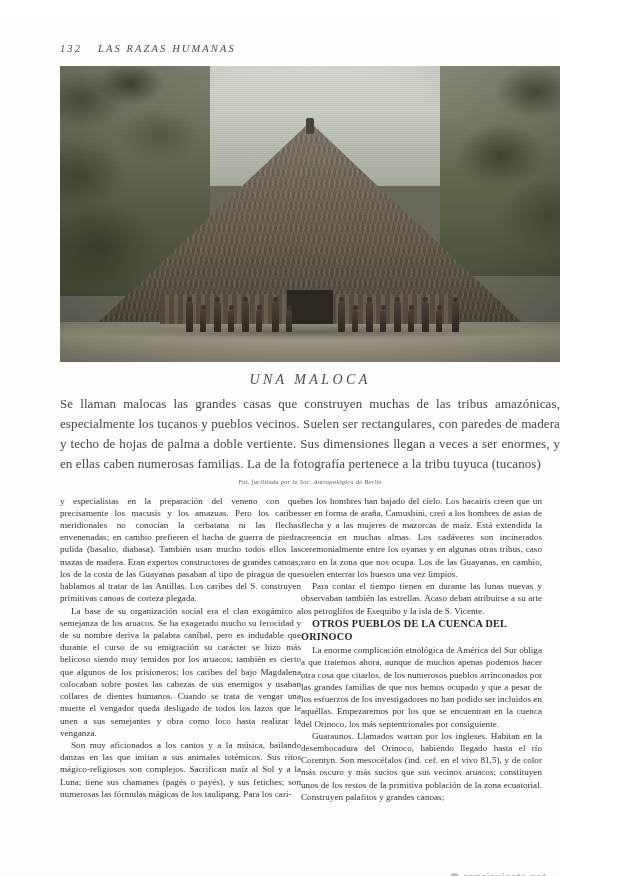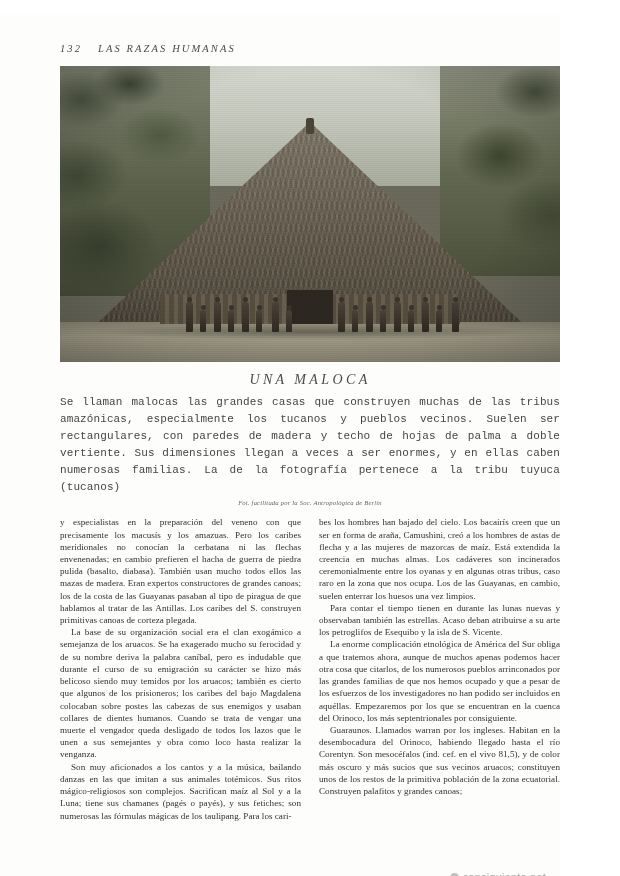--- a/index.html
+++ b/index.html
@@ -179,40 +179,38 @@
   
   .plate-title {
     text-align: center;
     font-size: 14px;
     letter-spacing: 3.4px;
     color: #4b4b4b;
     font-style: italic;
     margin: 10px 0 6px 0;
   }
   .caption {
-    font-size: 11px;
+    font-size: 13px;
     line-height: 1.55;
     text-align: justify;
     color: #454545;
     letter-spacing: 0.1px;
-    font-family: Liberation Mono, monospace;
   }
   .caption-credit {
     margin-top: 3px;
     text-align: center;
     font-size: 6.6px;
     font-style: italic;
     color: #666;
     letter-spacing: 0.2px;
   }
   
   .columns {
     margin-top: 10px;
     display: flex;
-    gap: 18px;
   }
   .col {
     width: 241px;
     font-size: 9.1px;
     line-height: 1.345;
     text-align: justify;
     color: #33312e;
     letter-spacing: 0.02px;
   }
   .col p {
@@ -300,20 +298,21 @@
 
       <div class="col">
         <p class="noindent">y especialistas en la preparación del veneno con que precisamente los macusís y los amazuas. Pero los caribes meridionales no conocían la cerbatana ni las flechas envenenadas; en cambio prefieren el hacha de guerra de piedra pulida (basalto, diabasa). También usan mucho todos ellos las mazas de madera. Eran expertos constructores de grandes canoas; los de la costa de las Guayanas pasaban al tipo de piragua de que hablamos al tratar de las Antillas. Los caribes del S. construyen primitivas canoas de corteza plegada.</p>
         <p>La base de su organización social era el clan exogámico a semejanza de los aruacos. Se ha exagerado mucho su ferocidad y de su nombre deriva la palabra caníbal, pero es indudable que durante el curso de su emigración su carácter se hizo más belicoso siendo muy temidos por los aruacos; también es cierto que algunos de los prisioneros; los caribes del bajo Magdalena colocaban sobre postes las cabezas de sus enemigos y usaban collares de dientes humanos. Cuando se trata de vengar una muerte el vengador queda desligado de todos los lazos que le unen a sus semejantes y obra como loco hasta realizar la venganza.</p>
         <p>Son muy aficionados a los cantos y a la música, bailando danzas en las que imitan a sus animales totémicos. Sus ritos mágico-religiosos son complejos. Sacrifican maíz al Sol y a la Luna; tiene sus chamanes (pagés o payés), y sus fetiches; son numerosas las fórmulas mágicas de los taulipang. Para los cari-</p>
       </div>
 
       <div class="col">
         <p class="noindent">bes los hombres han bajado del cielo. Los bacairís creen que un ser en forma de araña, Camushini, creó a los hombres de astas de flecha y a las mujeres de mazorcas de maíz. Está extendida la creencia en muchas almas. Los cadáveres son incinerados ceremonialmente entre los oyanas y en algunas otras tribus, caso raro en la zona que nos ocupa. Los de las Guayanas, en cambio, suelen enterrar los huesos una vez limpios.</p>
         <p>Para contar el tiempo tienen en durante las lunas nuevas y observaban también las estrellas. Acaso deban atribuirse a su arte los petroglifos de Esequibo y la isla de S. Vicente.</p>
+        <p class="section-head">OTROS PUEBLOS DE LA CUENCA DEL ORINOCO</p>
         <p>La enorme complicación etnológica de América del Sur obliga a que tratemos ahora, aunque de muchos apenas podemos hacer otra cosa que citarlos, de los numerosos pueblos arrinconados por las grandes familias de que nos hemos ocupado y que a pesar de los esfuerzos de los investigadores no han podido ser incluidos en aquéllas. Empezaremos por los que se encuentran en la cuenca del Orinoco, los más septentrionales por consiguiente.</p>
         <p>Guaraunos. Llamados warran por los ingleses. Habitan en la desembocadura del Orinoco, habiendo llegado hasta el río Corentyn. Son mesocéfalos (ind. cef. en el vivo 81,5), y de color más oscuro y más sucios que sus vecinos aruacos; constituyen unos de los restos de la primitiva población de la zona ecuatorial. Construyen palafitos y grandes canoas;</p>
       </div>
 
     </div>
   </div>
 
   <div class="watermark">
     <span class="dot"></span><span>consiguiente.net</span>
   </div>

